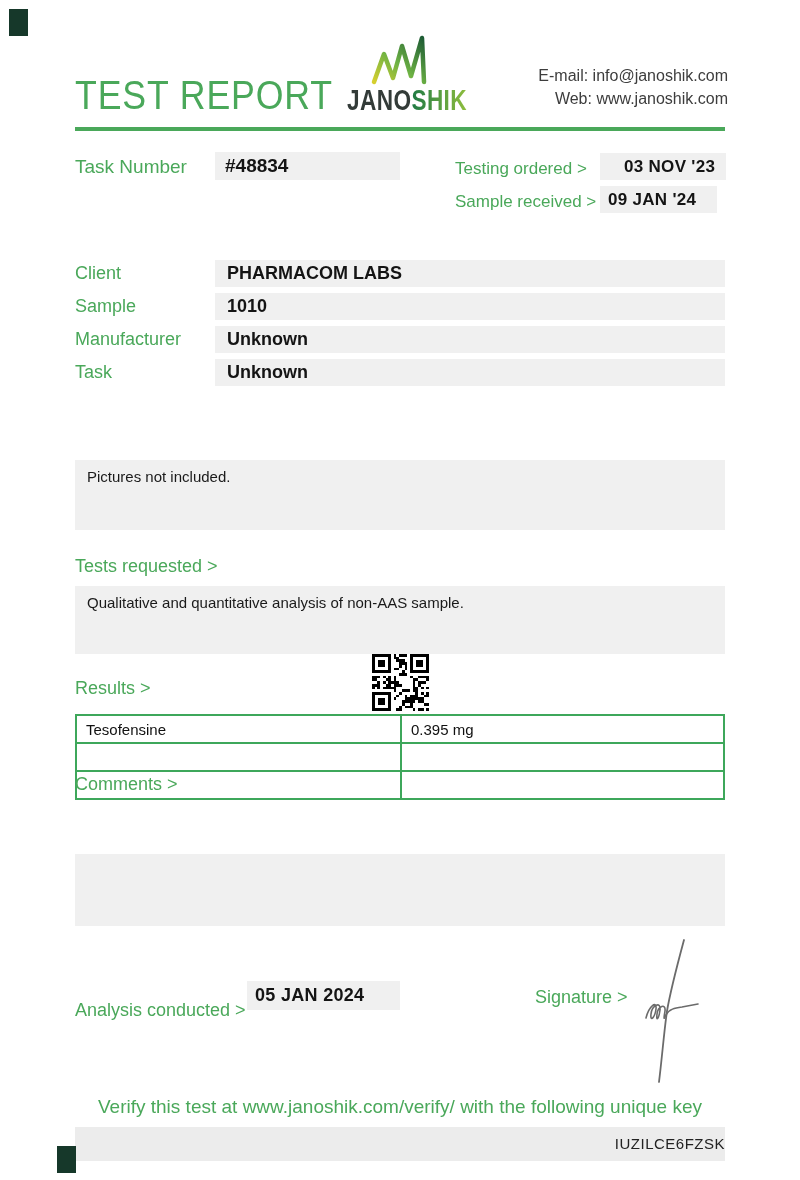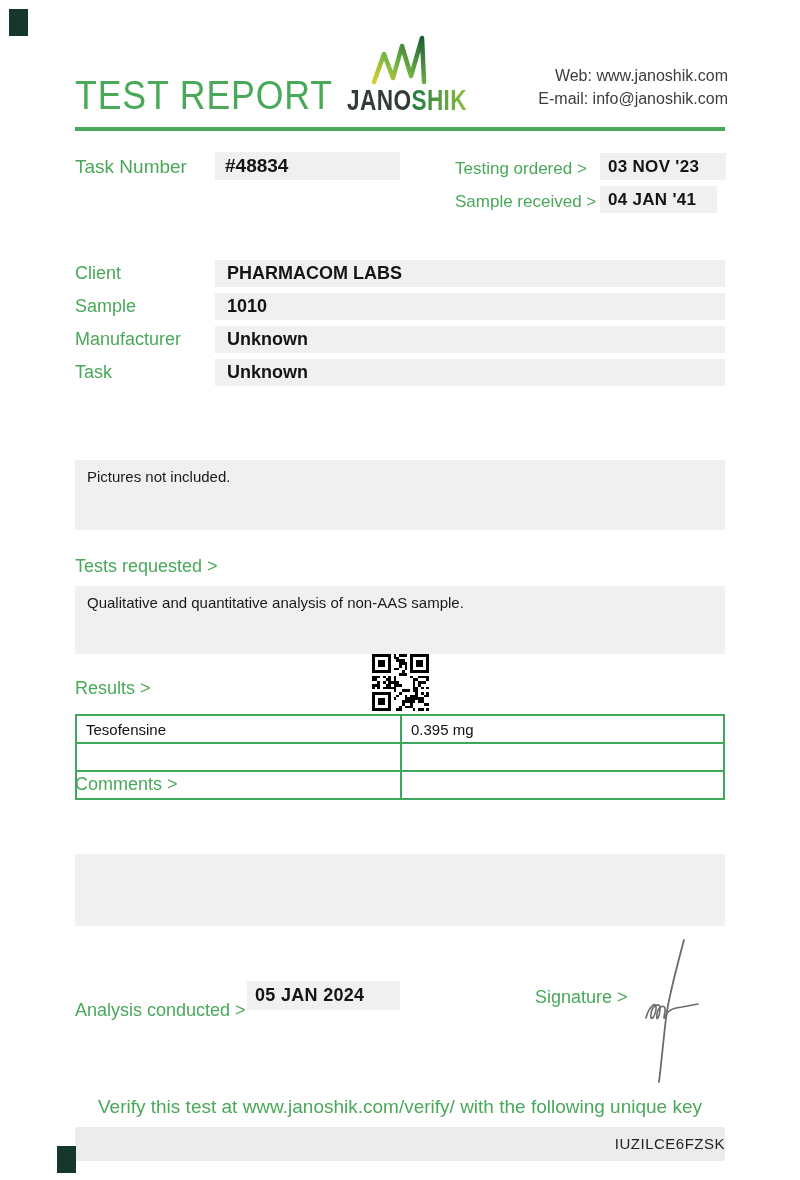--- a/index.html
+++ b/index.html
@@ -26,21 +26,21 @@
 
   .glabel { position:absolute; color:var(--accent,#4aa85a); white-space:nowrap; }
   .gbox { position:absolute; background:var(--box_bg,#f0f0f0); }
   .val { color:#141414; }
 
   .task-label { left:75px; top:154px; font-size:19px; line-height:26px; }
   .task-box { left:215px; top:152px; width:185px; height:28px; font-size:19px; font-weight:700;
     line-height:28px; padding-left:10px; }
   .ord-label { left:455px; top:157px; font-size:17px; line-height:24px; }
   .ord-box { left:600px; top:153px; width:126px; height:27px; font-size:17px; font-weight:700;
-    line-height:27px; padding-left:8px; letter-spacing:.3px; }
+    line-height:27px; padding-left:24px; letter-spacing:.3px; }
   .rec-label { left:455px; top:190px; font-size:17px; line-height:24px; }
   .rec-box { left:600px; top:186px; width:117px; height:27px; font-size:17px; font-weight:700;
     line-height:27px; padding-left:8px; letter-spacing:.3px; }
 
   .detail-label { left:75px; font-size:18px; line-height:27px; }
   .detail-box { left:215px; width:510px; height:27px; font-size:18px; font-weight:600;
     line-height:27px; padding-left:12px; }
 
   .section-label { left:75px; font-size:18px; line-height:24px; }
   .section-box { left:75px; width:650px; font-size:15px; padding:7px 12px; line-height:20px; color:#1a1a1a; }
@@ -85,34 +85,34 @@
       </linearGradient>
     </defs>
     <path d="M10,48 L20,20 L29,44 L38,12 L47,42 L58,4 L60,48" fill="none" stroke="url(#lg)" stroke-width="4.5" stroke-linecap="round" stroke-linejoin="round"></path>
   </svg>
 
   <div class="logo-word">
     <span class="jano">JANO</span><span class="shik">SHIK</span>
   </div>
 
   <div class="contact">
+    <div>E-mail: info@janoshik.com</div>
     <div>Web: www.janoshik.com</div>
-    <div>E-mail: info@janoshik.com</div>
   </div>
 
   <div class="rule"></div>
 
   <div class="glabel task-label">Task Number</div>
   <div class="gbox val task-box">#48834</div>
 
   <div class="glabel ord-label">Testing ordered  &gt;</div>
   <div class="gbox val ord-box">03 NOV '23</div>
 
   <div class="glabel rec-label">Sample received &gt;</div>
-  <div class="gbox val rec-box">04 JAN '41</div>
+  <div class="gbox val rec-box">09 JAN '24</div>
 
   <div class="glabel detail-label" style="top:260px">Client</div>
   <div class="gbox val detail-box" style="top:260px">PHARMACOM LABS</div>
 
   <div class="glabel detail-label" style="top:293px">Sample</div>
   <div class="gbox val detail-box" style="top:293px">1010</div>
 
   <div class="glabel detail-label" style="top:326px">Manufacturer</div>
   <div class="gbox val detail-box" style="top:326px">Unknown</div>
 

